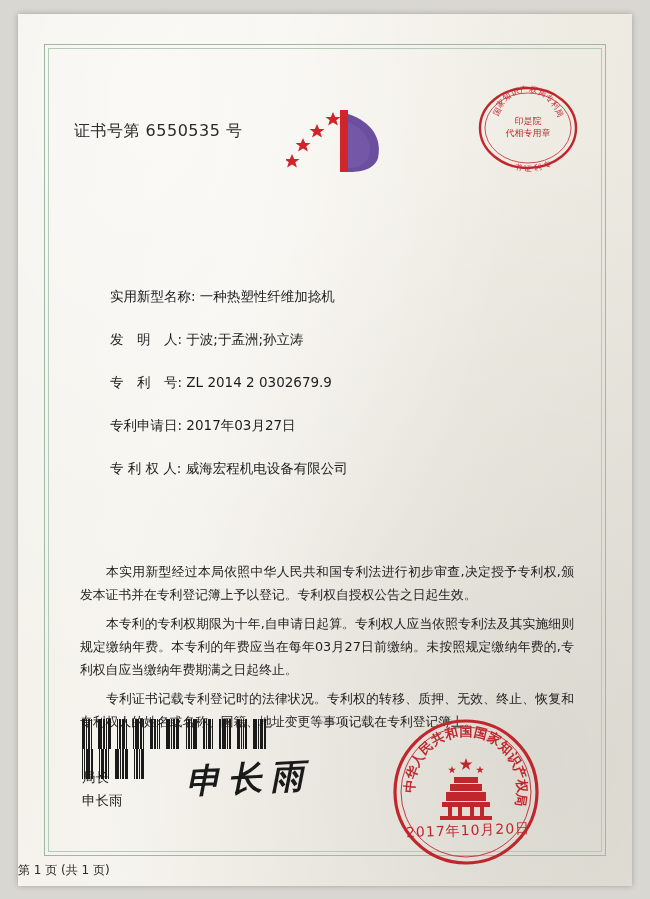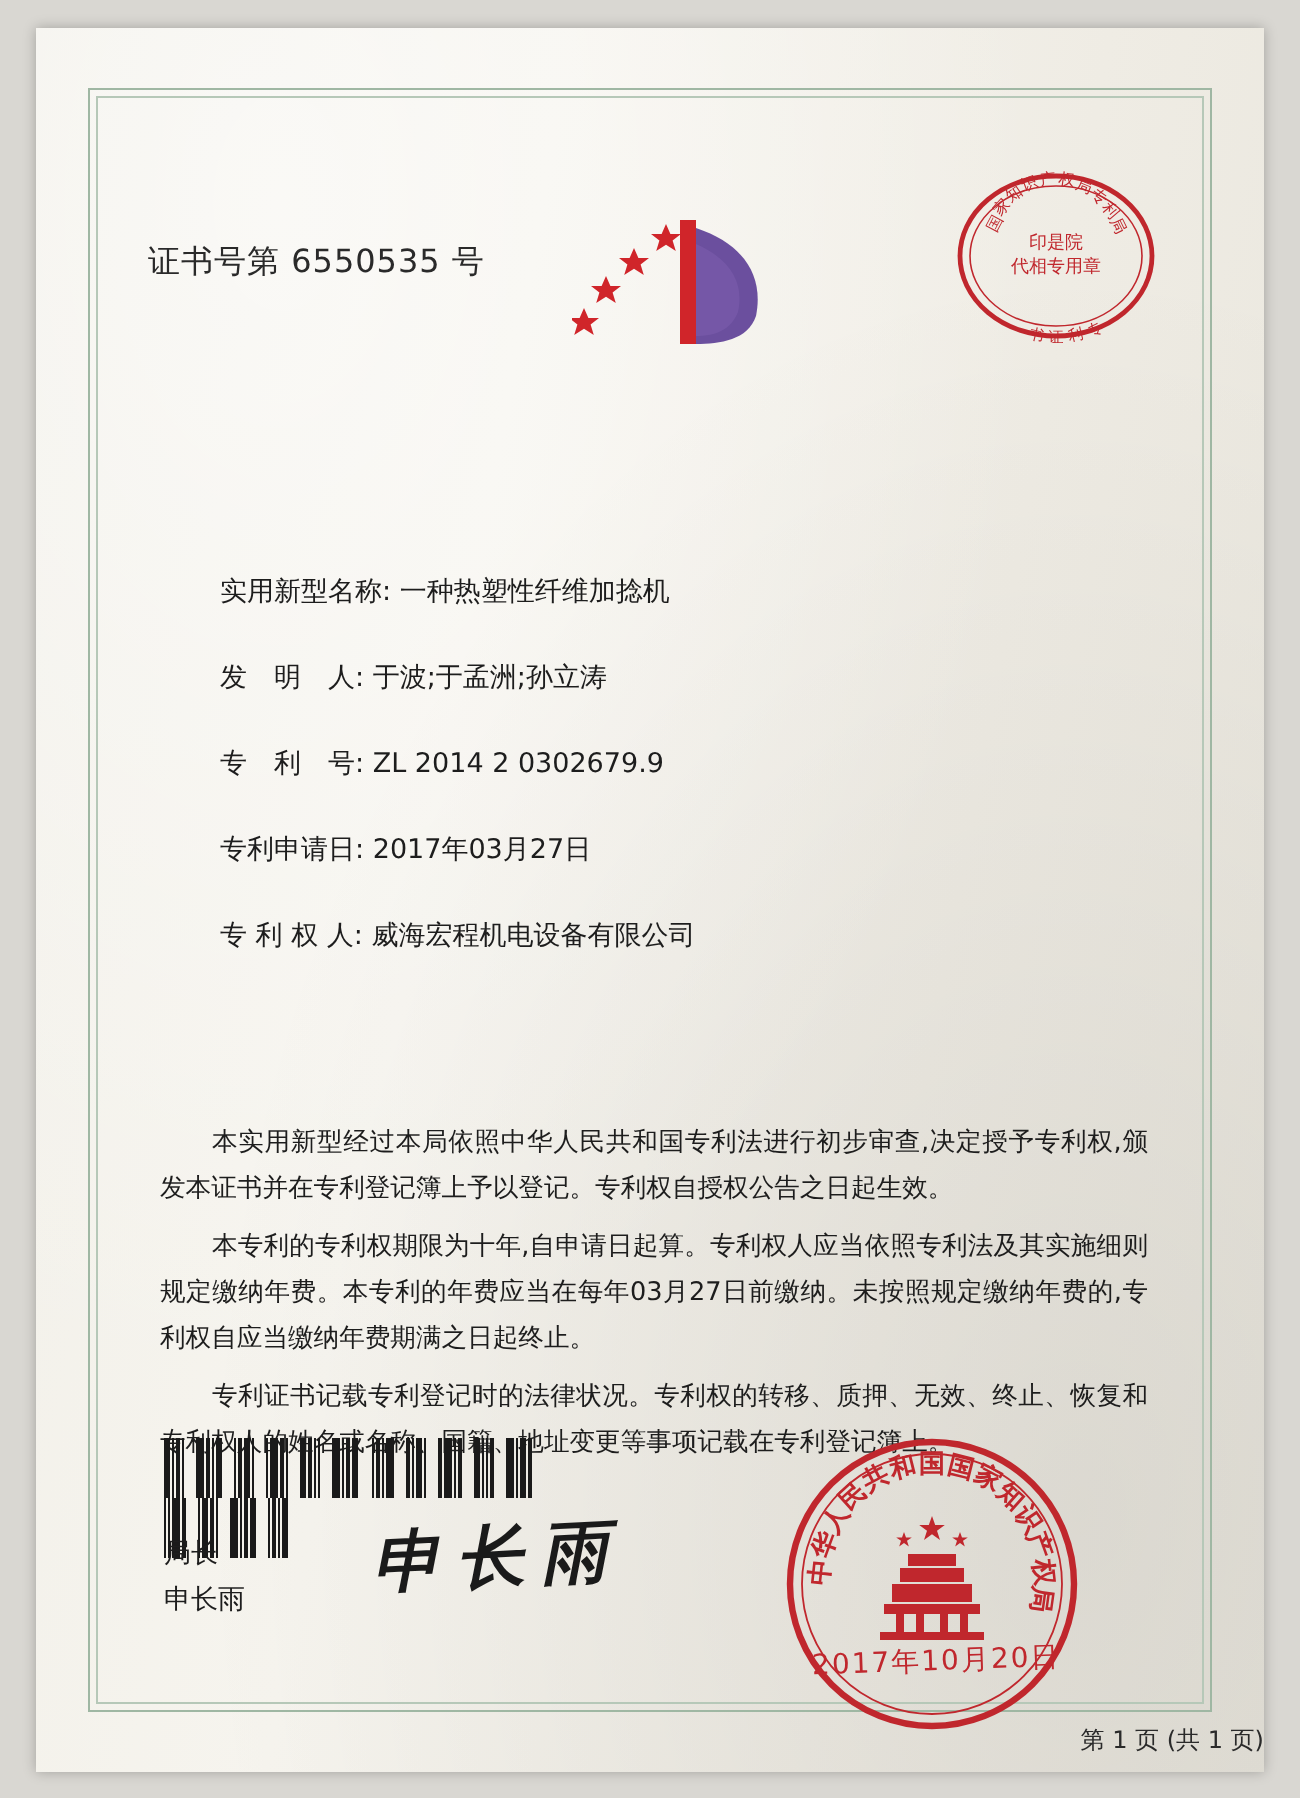--- a/index.html
+++ b/index.html
@@ -196,21 +196,21 @@
     letter-spacing: 1px;
     transform: rotate(-2deg);
     font-family: "DejaVu Sans", sans-serif;
   }
 
   .page-no {
     position: absolute;
     left: 0;
     right: 0;
     top: 848px;
-    text-align: right;
+    text-align: left;
     font-size: 12px;
     color: #2a2a2a;
   }
 </style>
 </head>
 <body>
 
 <div class="page">
   <div class="paper">
     <div class="border-outer"></div>

